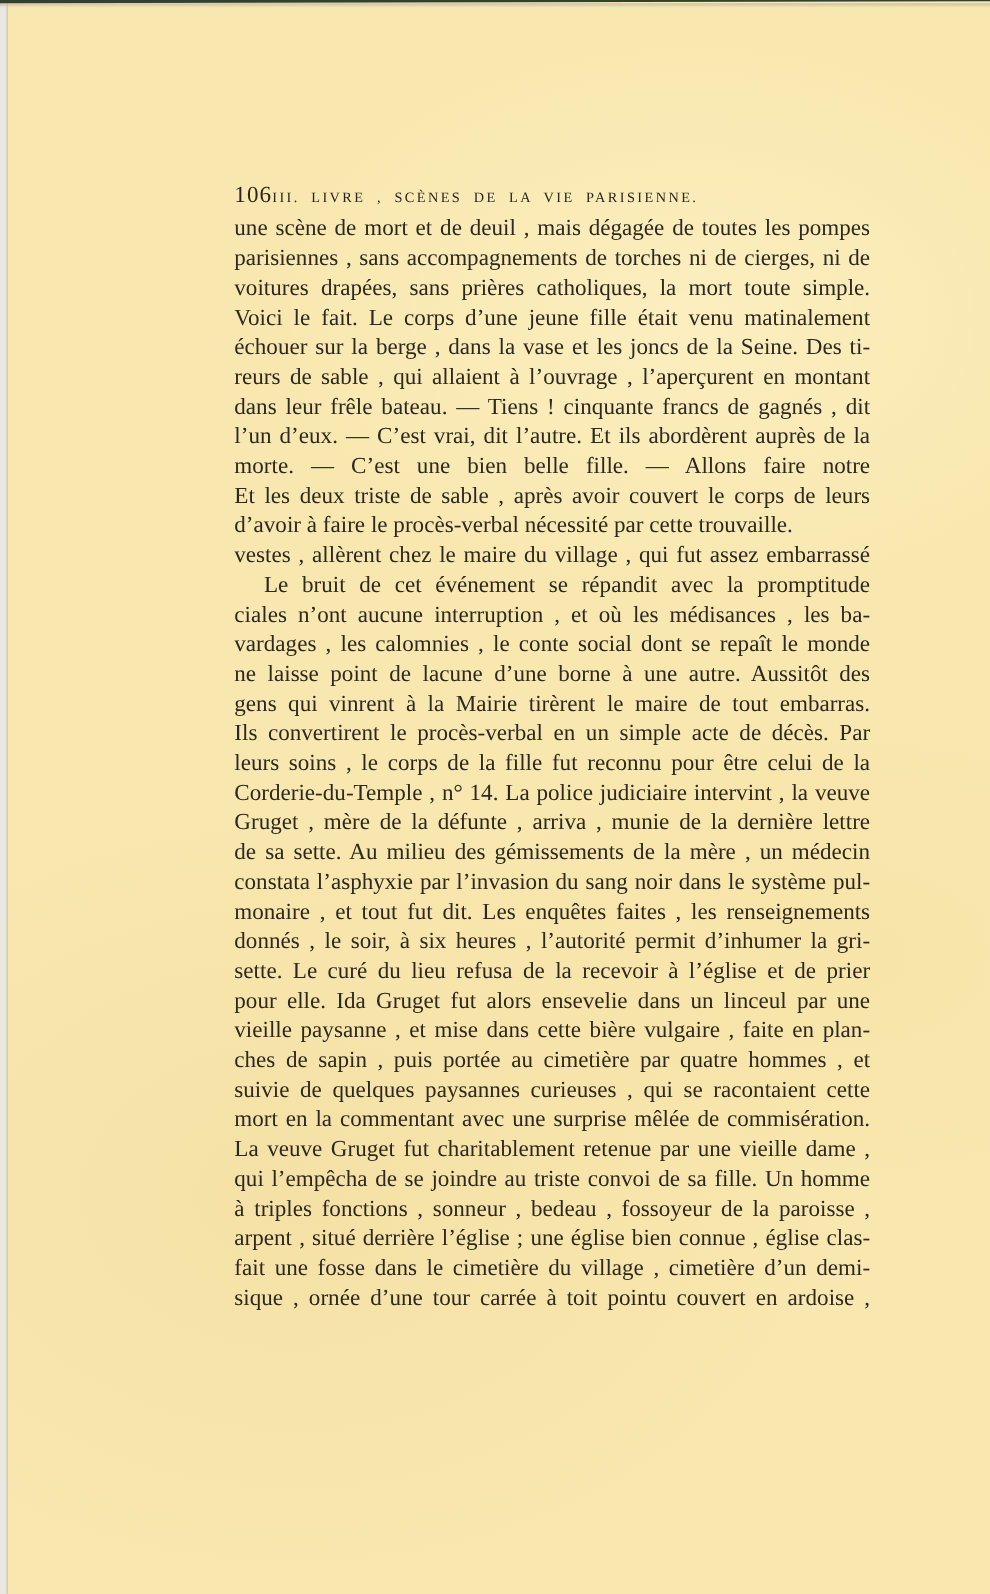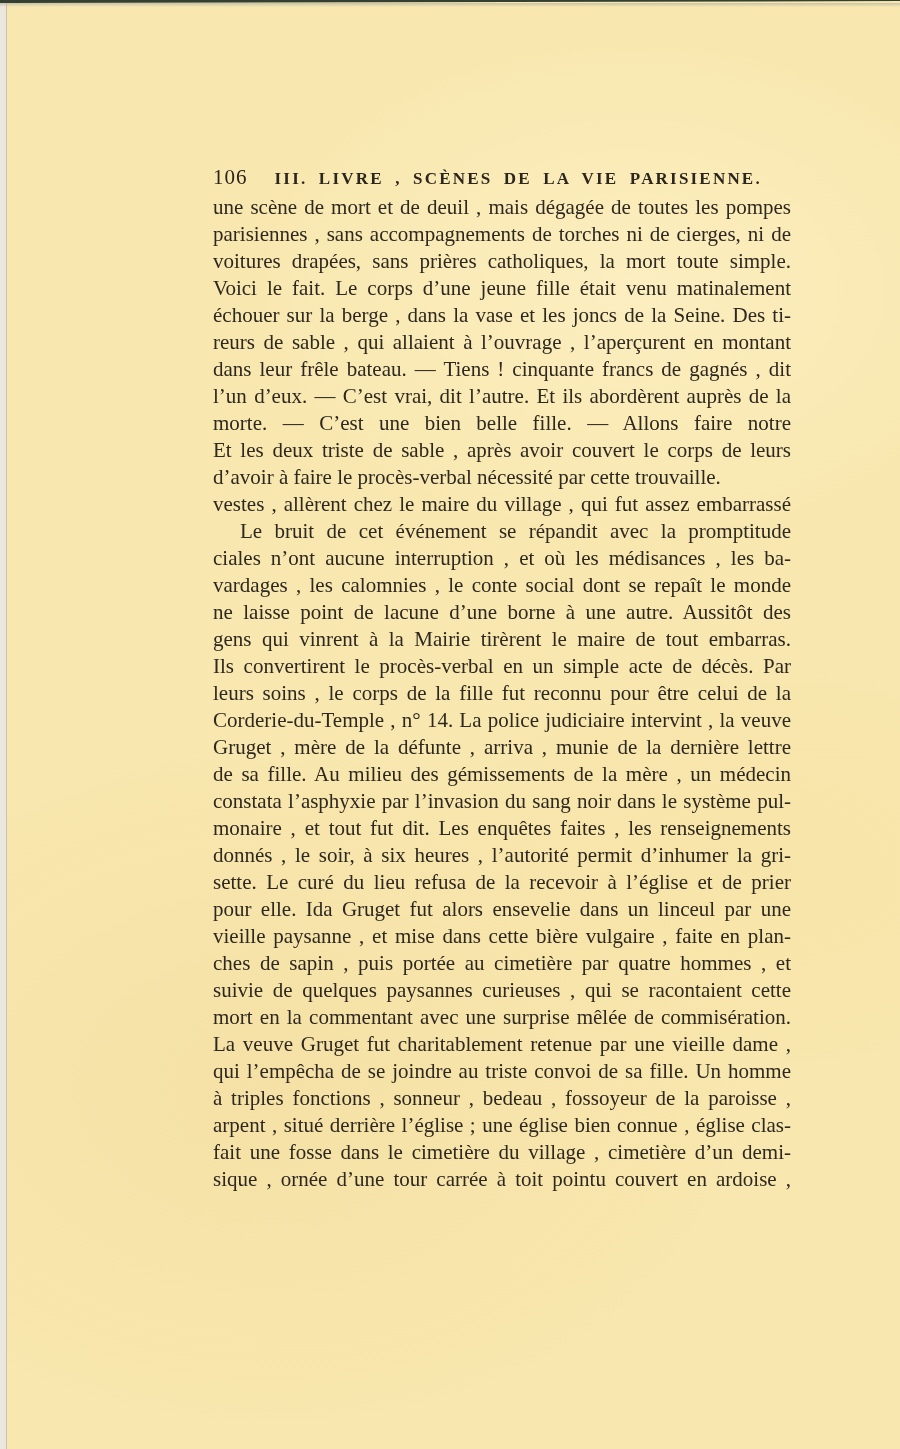--- a/index.html
+++ b/index.html
@@ -53,25 +53,24 @@
     left: 213px;
     top: 165px;
     width: 578px;
     display: flex;
     align-items: baseline;
     color: #2a251d;
   }
   .pagenum {
     font-size: 21px;
     letter-spacing: 1px;
-    margin-right: 27px;
   }
   .running-title {
-    font-size: 17px;
-    font-weight: 700;
+    font-size: 13px;
+    font-weight: 400;
     letter-spacing: 2.2px;
     word-spacing: 5px;
     white-space: nowrap;
   }
 
   .text-block {
     position: absolute;
     left: 213px;
     top: 194px;
     width: 578px;
@@ -120,21 +119,21 @@
       <div class="para">
         <div class="line indent">Le bruit de cet événement se répandit avec la promptitude</div>
         <div class="line">ciales n’ont aucune interruption , et où les médisances , les ba-</div>
         <div class="line">vardages , les calomnies , le conte social dont se repaît le monde</div>
         <div class="line">ne laisse point de lacune d’une borne à une autre. Aussitôt des</div>
         <div class="line">gens qui vinrent à la Mairie tirèrent le maire de tout embarras.</div>
         <div class="line">Ils convertirent le procès-verbal en un simple acte de décès. Par</div>
         <div class="line">leurs soins , le corps de la fille fut reconnu pour être celui de la</div>
         <div class="line">Corderie-du-Temple , n° 14. La police judiciaire intervint , la veuve</div>
         <div class="line">Gruget , mère de la défunte , arriva , munie de la dernière lettre</div>
-        <div class="line">de sa fille. Au milieu des gémissements de la mère , un médecin</div>
+        <div class="line">de sa sette. Au milieu des gémissements de la mère , un médecin</div>
         <div class="line">constata l’asphyxie par l’invasion du sang noir dans le système pul-</div>
         <div class="line">monaire , et tout fut dit. Les enquêtes faites , les renseignements</div>
         <div class="line">donnés , le soir, à six heures , l’autorité permit d’inhumer la gri-</div>
         <div class="line">sette. Le curé du lieu refusa de la recevoir à l’église et de prier</div>
         <div class="line">pour elle. Ida Gruget fut alors ensevelie dans un linceul par une</div>
         <div class="line">vieille paysanne , et mise dans cette bière vulgaire , faite en plan-</div>
         <div class="line">ches de sapin , puis portée au cimetière par quatre hommes , et</div>
         <div class="line">suivie de quelques paysannes curieuses , qui se racontaient cette</div>
         <div class="line">mort en la commentant avec une surprise mêlée de commisération.</div>
         <div class="line">La veuve Gruget fut charitablement retenue par une vieille dame ,</div>

